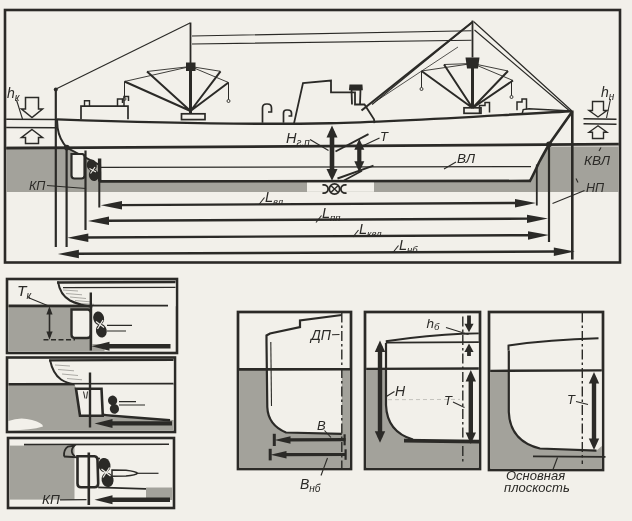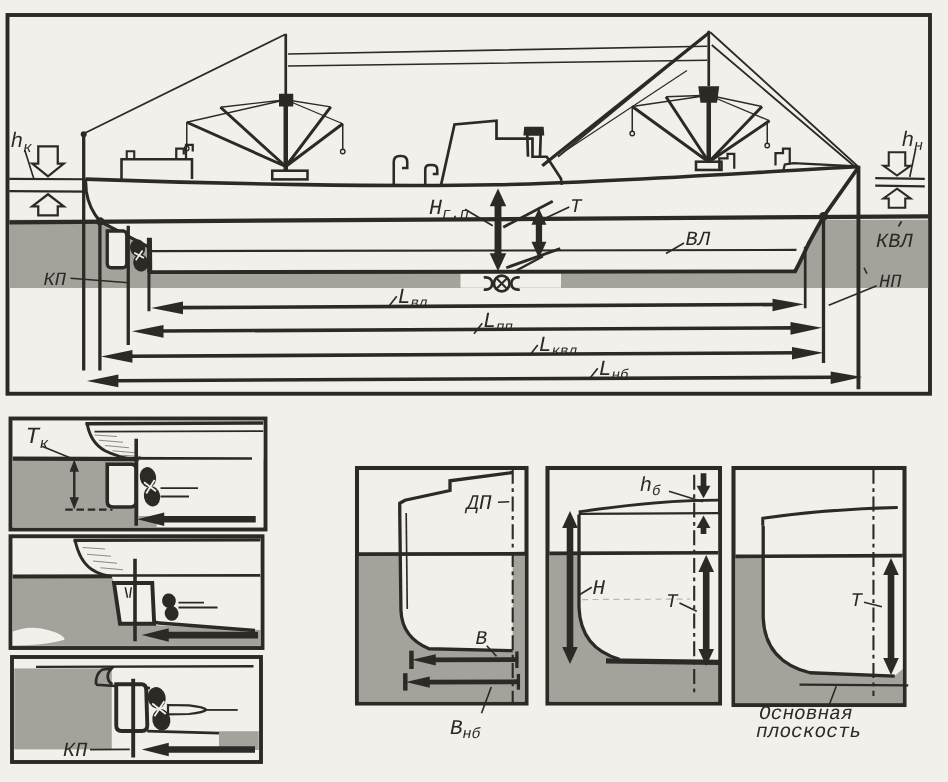--- a/index.html
+++ b/index.html
@@ -1,17 +1,17 @@
 <!DOCTYPE html>
 <html><head>
 <meta charset="utf-8">
 <style>
 html,body{margin:0;padding:0;background:#f2f0ea;}
 #page{width:632px;height:521px;position:relative;background:#f2f0ea;overflow:hidden;
-font-family:Liberation Mono, monospace;}
+font-family:Liberation Sans, sans-serif;}
 svg{position:absolute;left:0;top:0;}
 </style>
 </head>
 <body>
 <div id="page">
 <svg width="632" height="521" viewBox="0 0 632 521">
 
 <g id="topbox" fill="none" stroke="#2b2a27">
 
 <rect x="5" y="10" width="615" height="252.5" stroke-width="2.6" fill="none"></rect>

